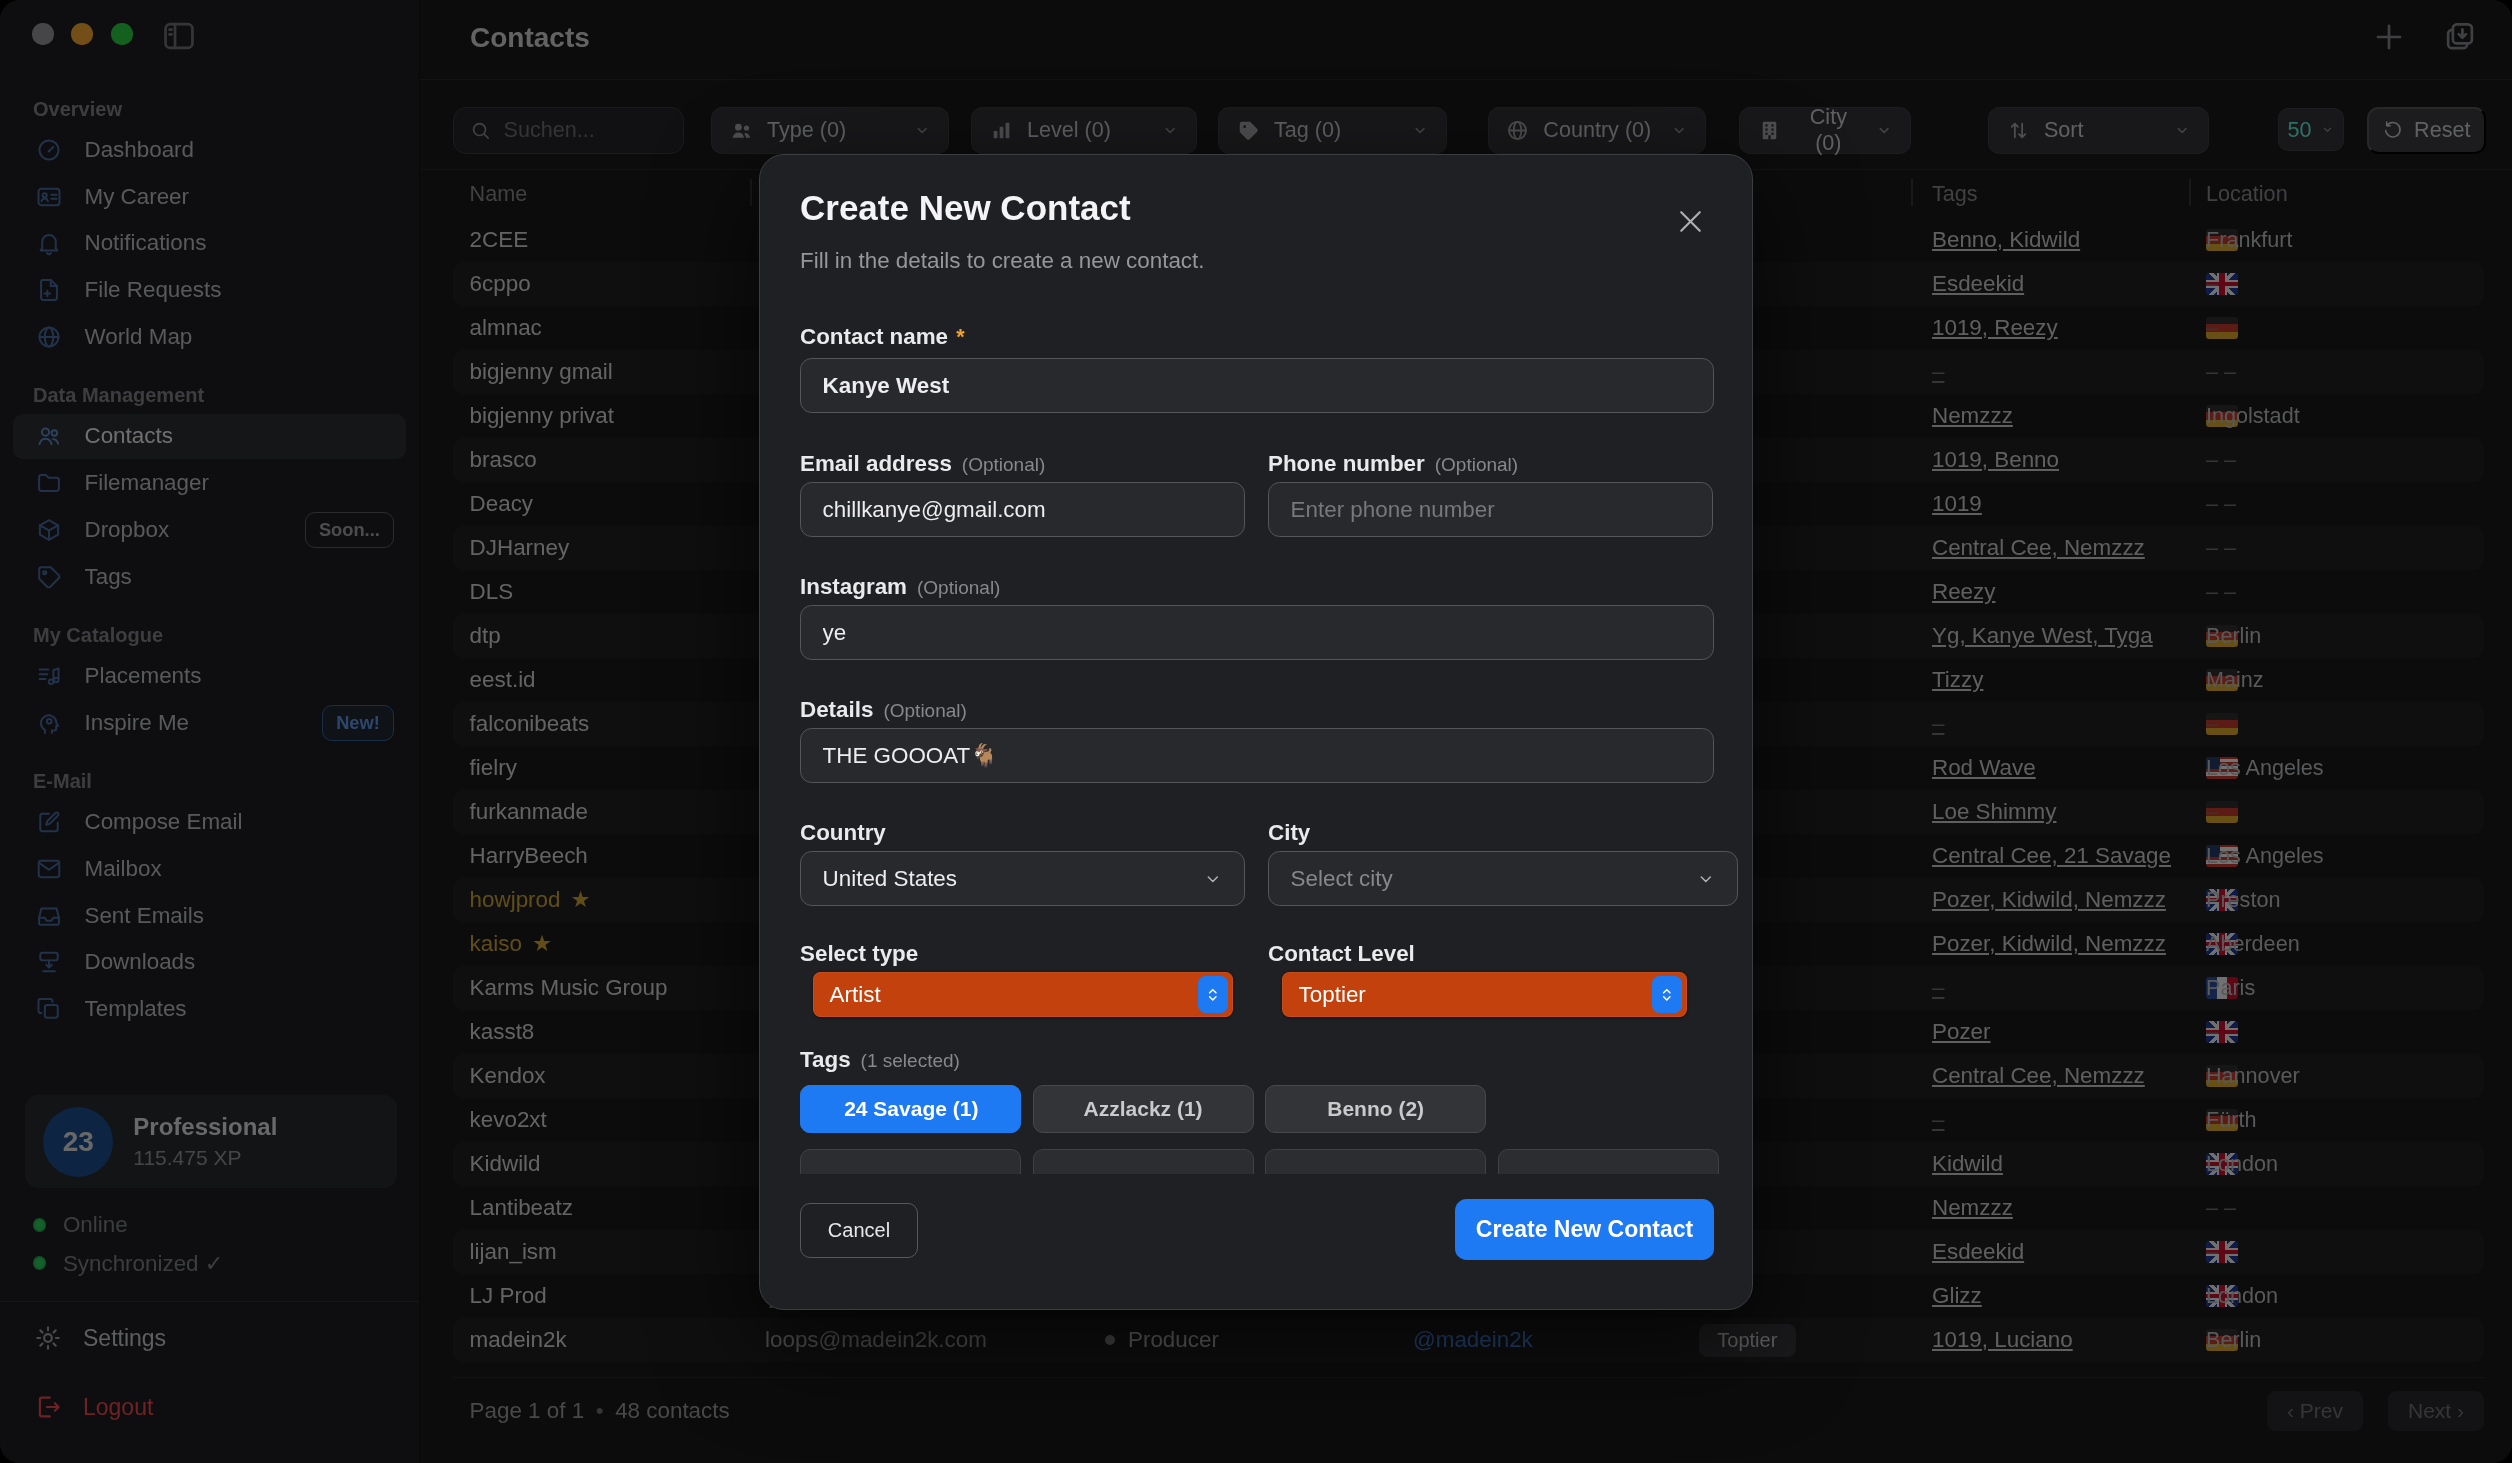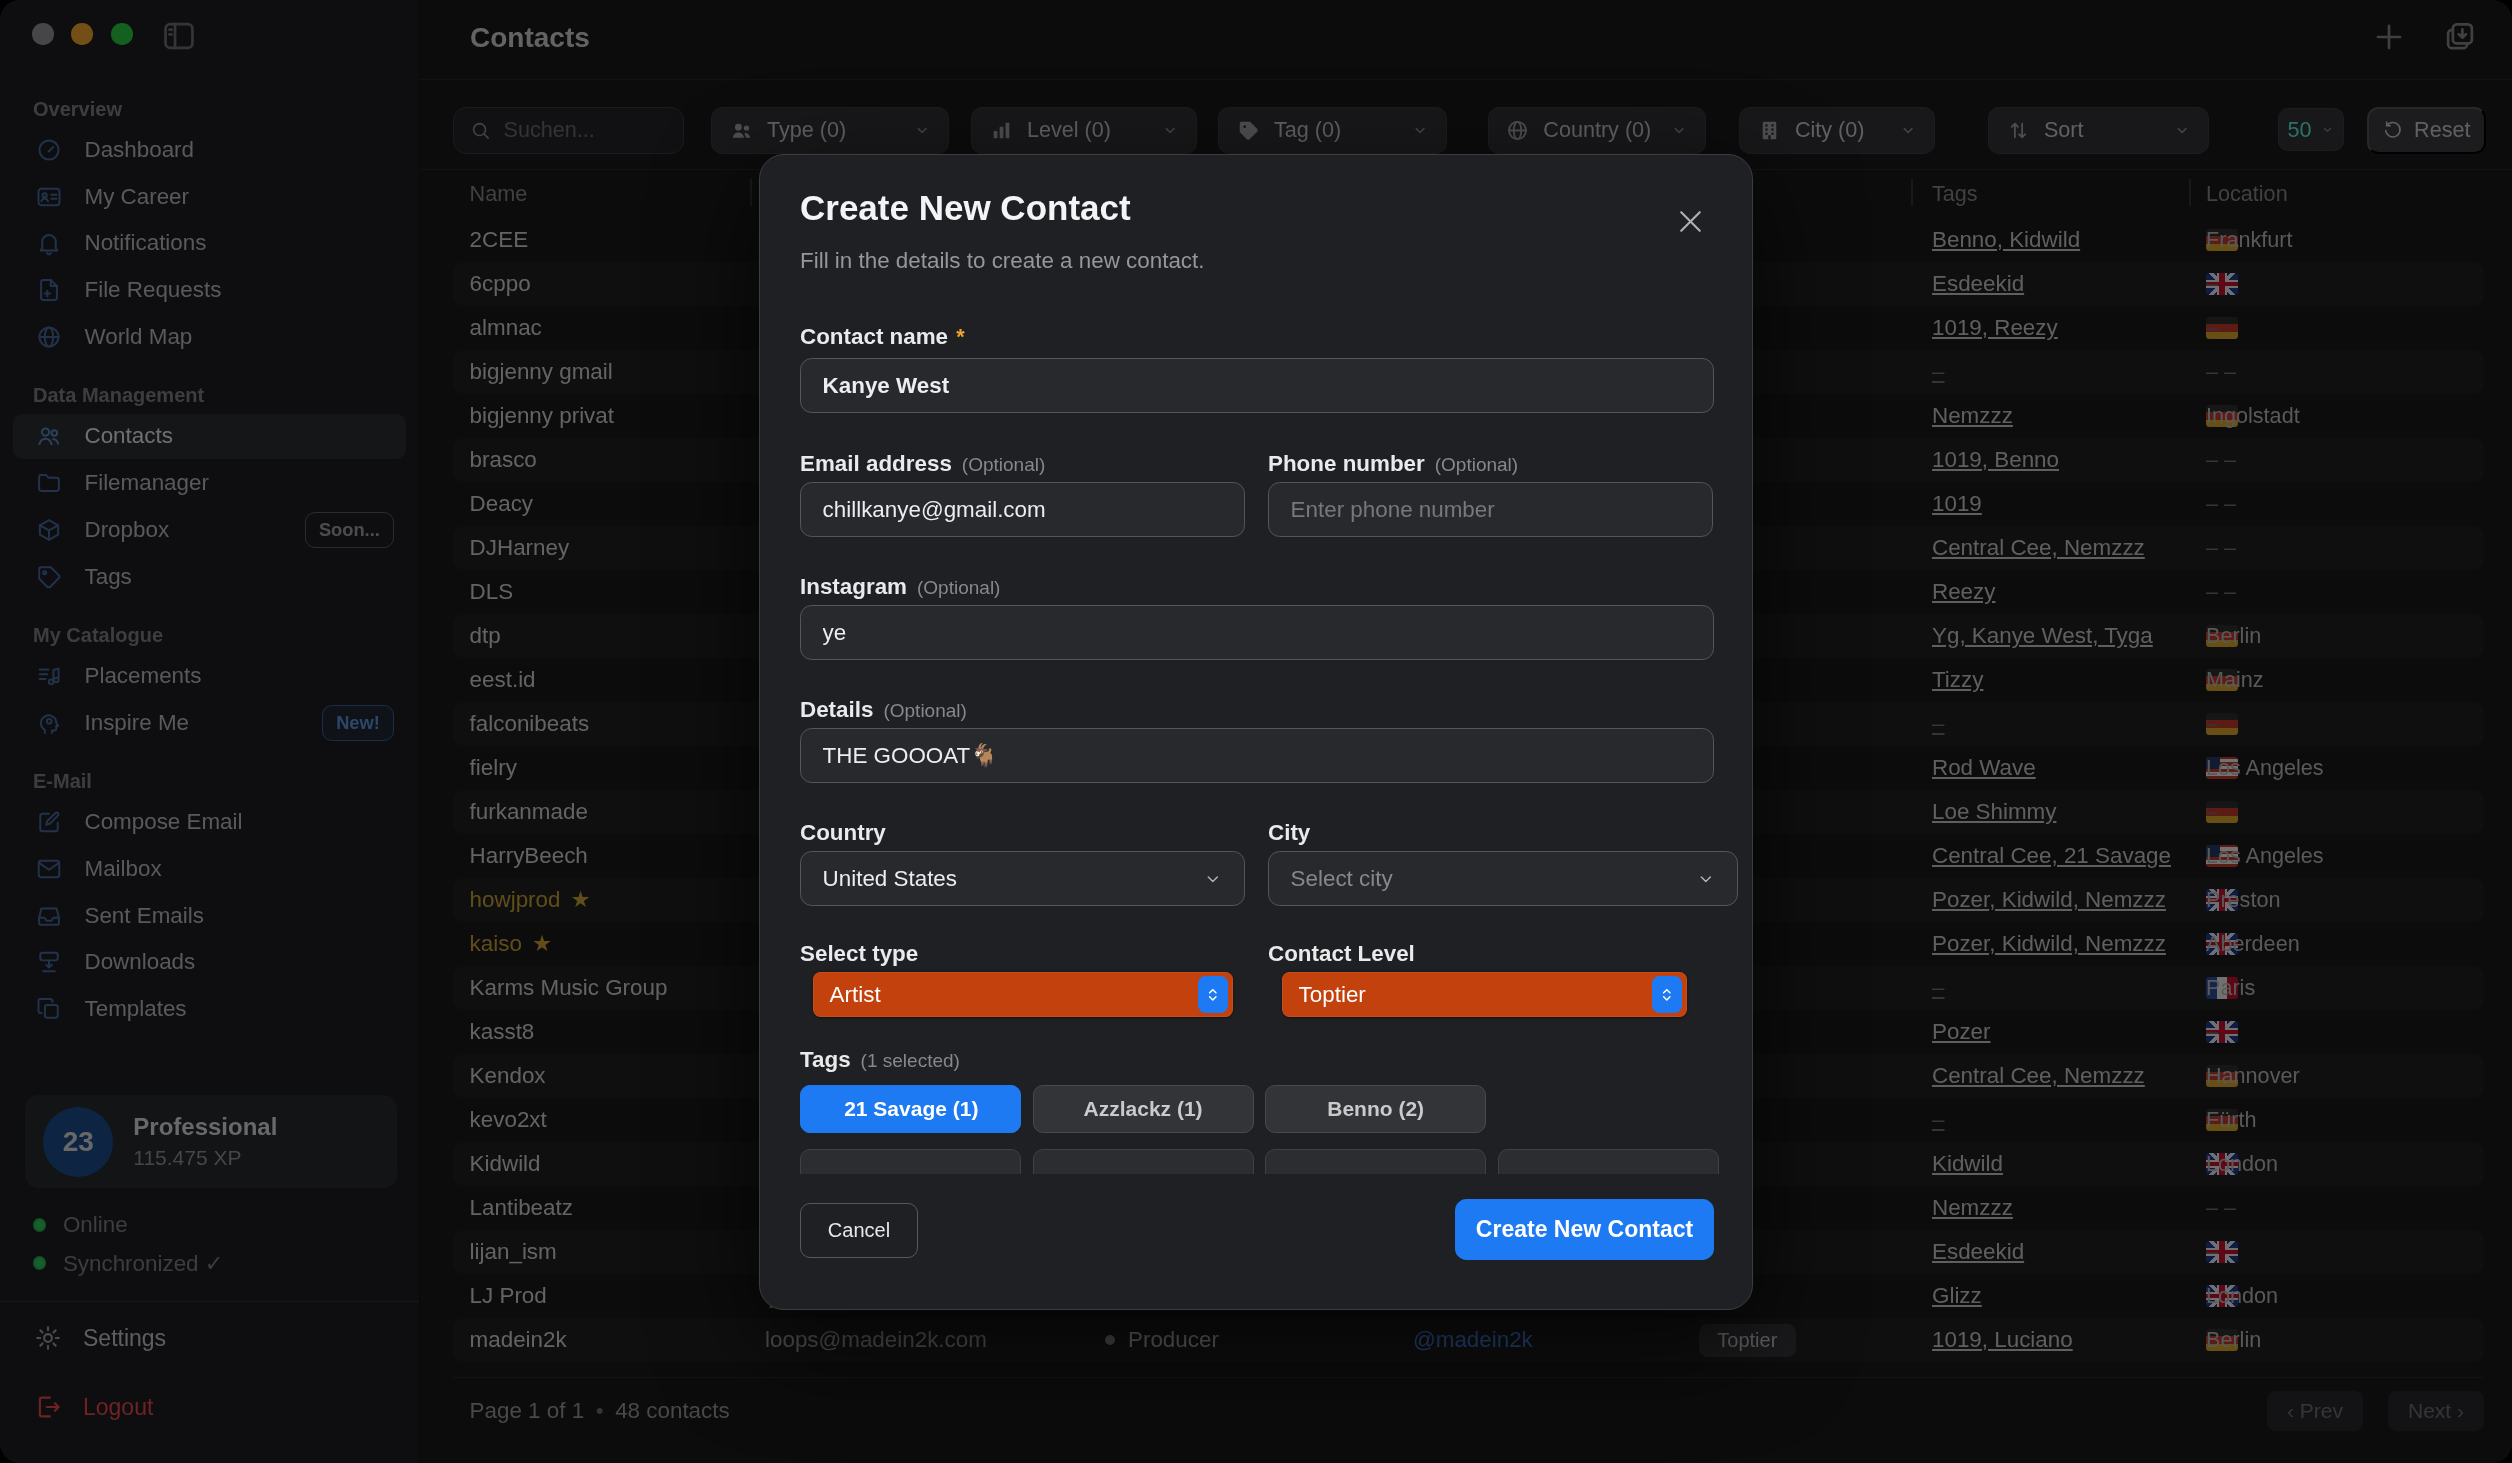--- a/index.html
+++ b/index.html
@@ -433,21 +433,21 @@
                 <line x1="3.8" y1="12" x2="20.2" y2="12"></line>
               </svg>
             </span>
             <span>Country (0)</span>
             <span class="icw chev">
               <svg viewBox="0 0 24 24" width="100%" height="100%" fill="none" stroke="currentColor" stroke-width="2" stroke-linecap="round" stroke-linejoin="round">
                 <path d="M7 10l5 5 5-5"></path>
               </svg>
             </span>
           </button>
-          <button class="fbtn" style="left: 1319px; width: 196px;">
+          <button class="fbtn" style="left: 1319px; width: 172px;">
             <span class="icw ">
               <svg viewBox="0 0 24 24" width="100%" height="100%" fill="none" stroke="currentColor" stroke-width="1.7" stroke-linecap="round" stroke-linejoin="round">
                 <g fill="currentColor" stroke="none">
                   <rect x="5.5" y="3.5" width="13" height="17" rx="1.2"></rect>
                   <g fill="#323337">
                     <rect x="8" y="6" width="2.2" height="2.2"></rect>
                     <rect x="13.8" y="6" width="2.2" height="2.2"></rect>
                     <rect x="8" y="10" width="2.2" height="2.2"></rect>
                     <rect x="13.8" y="10" width="2.2" height="2.2"></rect>
                     <rect x="8" y="14" width="2.2" height="2.2"></rect>
@@ -808,21 +808,21 @@
           </svg>
         </span>
       </span>
   </div>
 
   <div class="m-label" style="left:40px; top:892px">
     <span>Tags</span><span class="opt">(1 selected)</span>
   </div>
   <div id="chips">
       <button class="chip">1019  (5)</button>
-      <button class="chip sel">21 Savage  (1)</button>
+      <button class="chip sel">24 Savage  (1)</button>
       <button class="chip">Azzlackz  (1)</button>
       <button class="chip">Benno  (2)</button>
     </div>
   <div id="chips2">
       <button class="chip"></button>
       <button class="chip"></button>
       <button class="chip"></button>
       <button class="chip"></button>
     </div>
 

